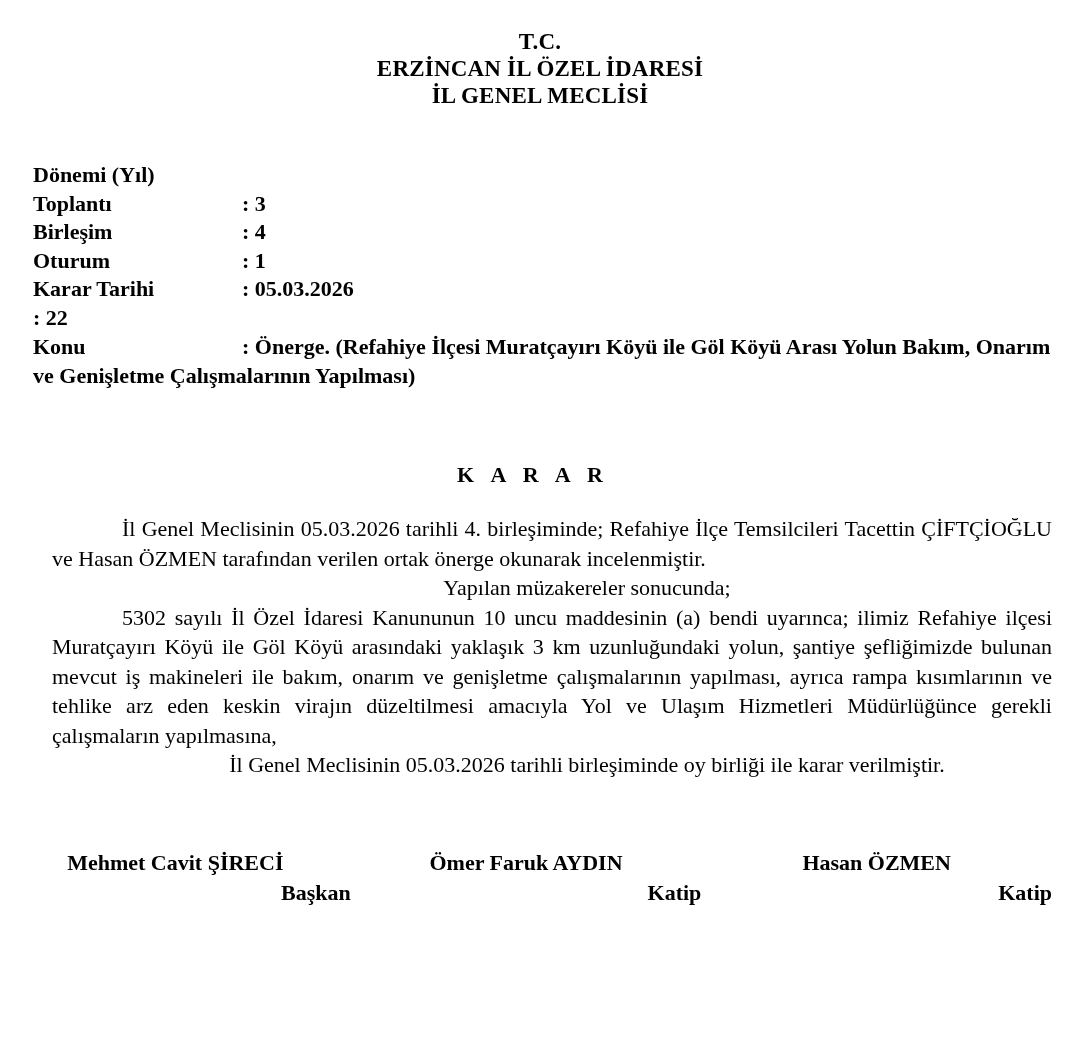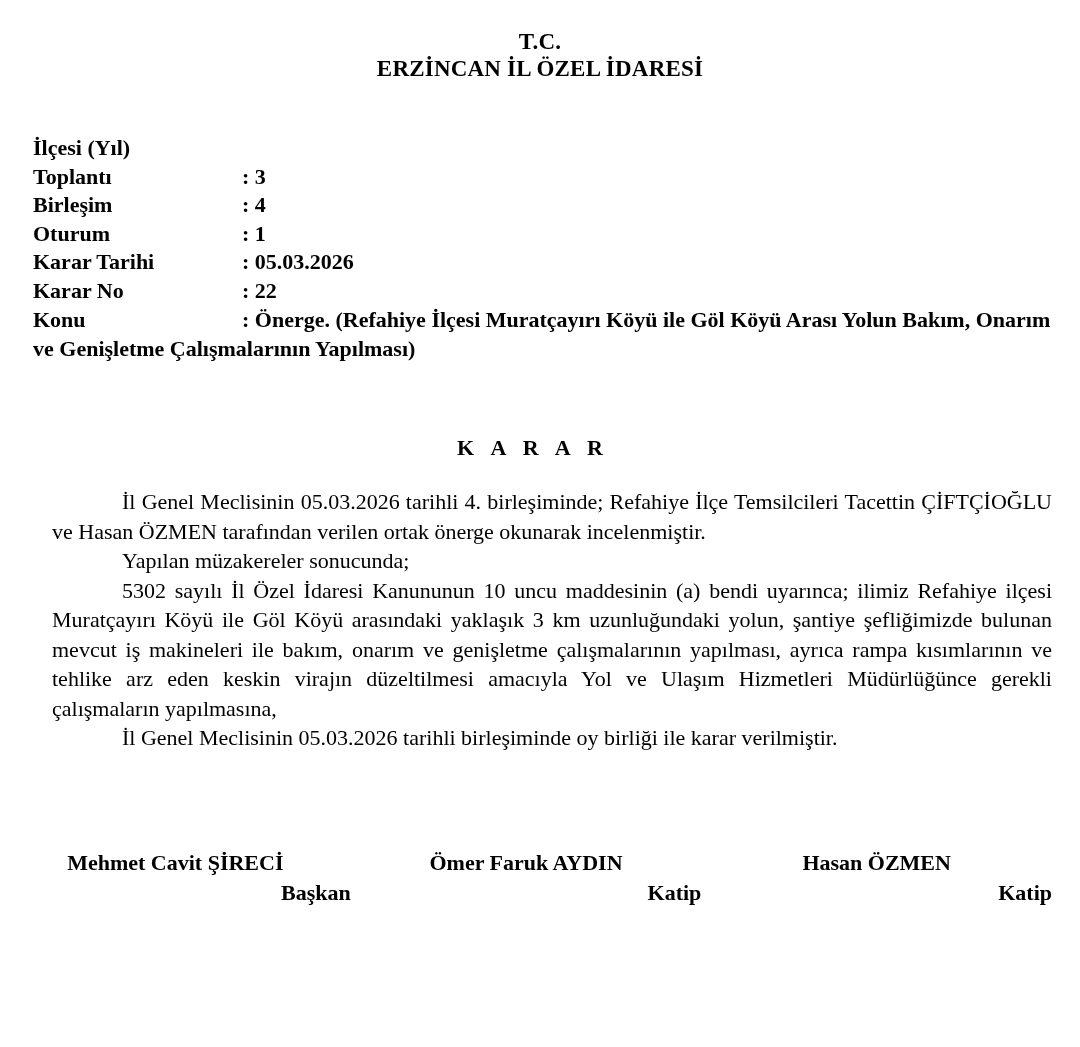--- a/index.html
+++ b/index.html
@@ -92,21 +92,21 @@
   .body-block p {
     margin: 0;
     font-size: 22px;
     line-height: 29.5px;
     text-align: justify;
     text-justify: inter-word;
     text-indent: 70px;
     hyphens: none;
   }
   .body-block p.last-line {
-    text-align: left;
+    text-align: center;
   }
 
   
   .signatures {
     position: absolute;
     left: 0;
     right: 0;
     top: 848px;
     display: flex;
     padding-right: 28px;
@@ -124,26 +124,27 @@
   .sig-col .sig-role { display: block; text-align: right; }
 </style>
 </head>
 <body>
 
 <div class="page">
 
   <div class="doc-header">
     <div class="hdr-line">T.C.</div>
     <div class="hdr-line">ERZİNCAN İL ÖZEL İDARESİ</div>
+    <div class="hdr-line">İL GENEL MECLİSİ</div>
   </div>
 
   <div class="meta-block">
 
     <div class="meta-row">
-      <span class="meta-label">İlçesi (Yıl)</span>
+      <span class="meta-label">Dönemi (Yıl)</span>
     </div>
 
     <div class="meta-row">
       <span class="meta-label">Toplantı</span>
       <span class="meta-value">: 3</span>
     </div>
 
     <div class="meta-row">
       <span class="meta-label">Birleşim</span>
       <span class="meta-value">: 4</span>
@@ -153,21 +154,20 @@
       <span class="meta-label">Oturum</span>
       <span class="meta-value">: 1</span>
     </div>
 
     <div class="meta-row">
       <span class="meta-label">Karar Tarihi</span>
       <span class="meta-value">: 05.03.2026</span>
     </div>
 
     <div class="meta-row">
-      <span class="meta-label">Karar No</span>
       <span class="meta-value">: 22</span>
     </div>
 
     <div class="meta-row subject">
       <span class="meta-label">Konu</span><span class="meta-value">: Önerge. (Refahiye İlçesi Muratçayırı Köyü ile Göl Köyü Arası Yolun Bakım, Onarım ve Genişletme Çalışmalarının Yapılması)</span>
     </div>
 
   </div>
 
   <div class="karar-heading">K A R A R</div>

